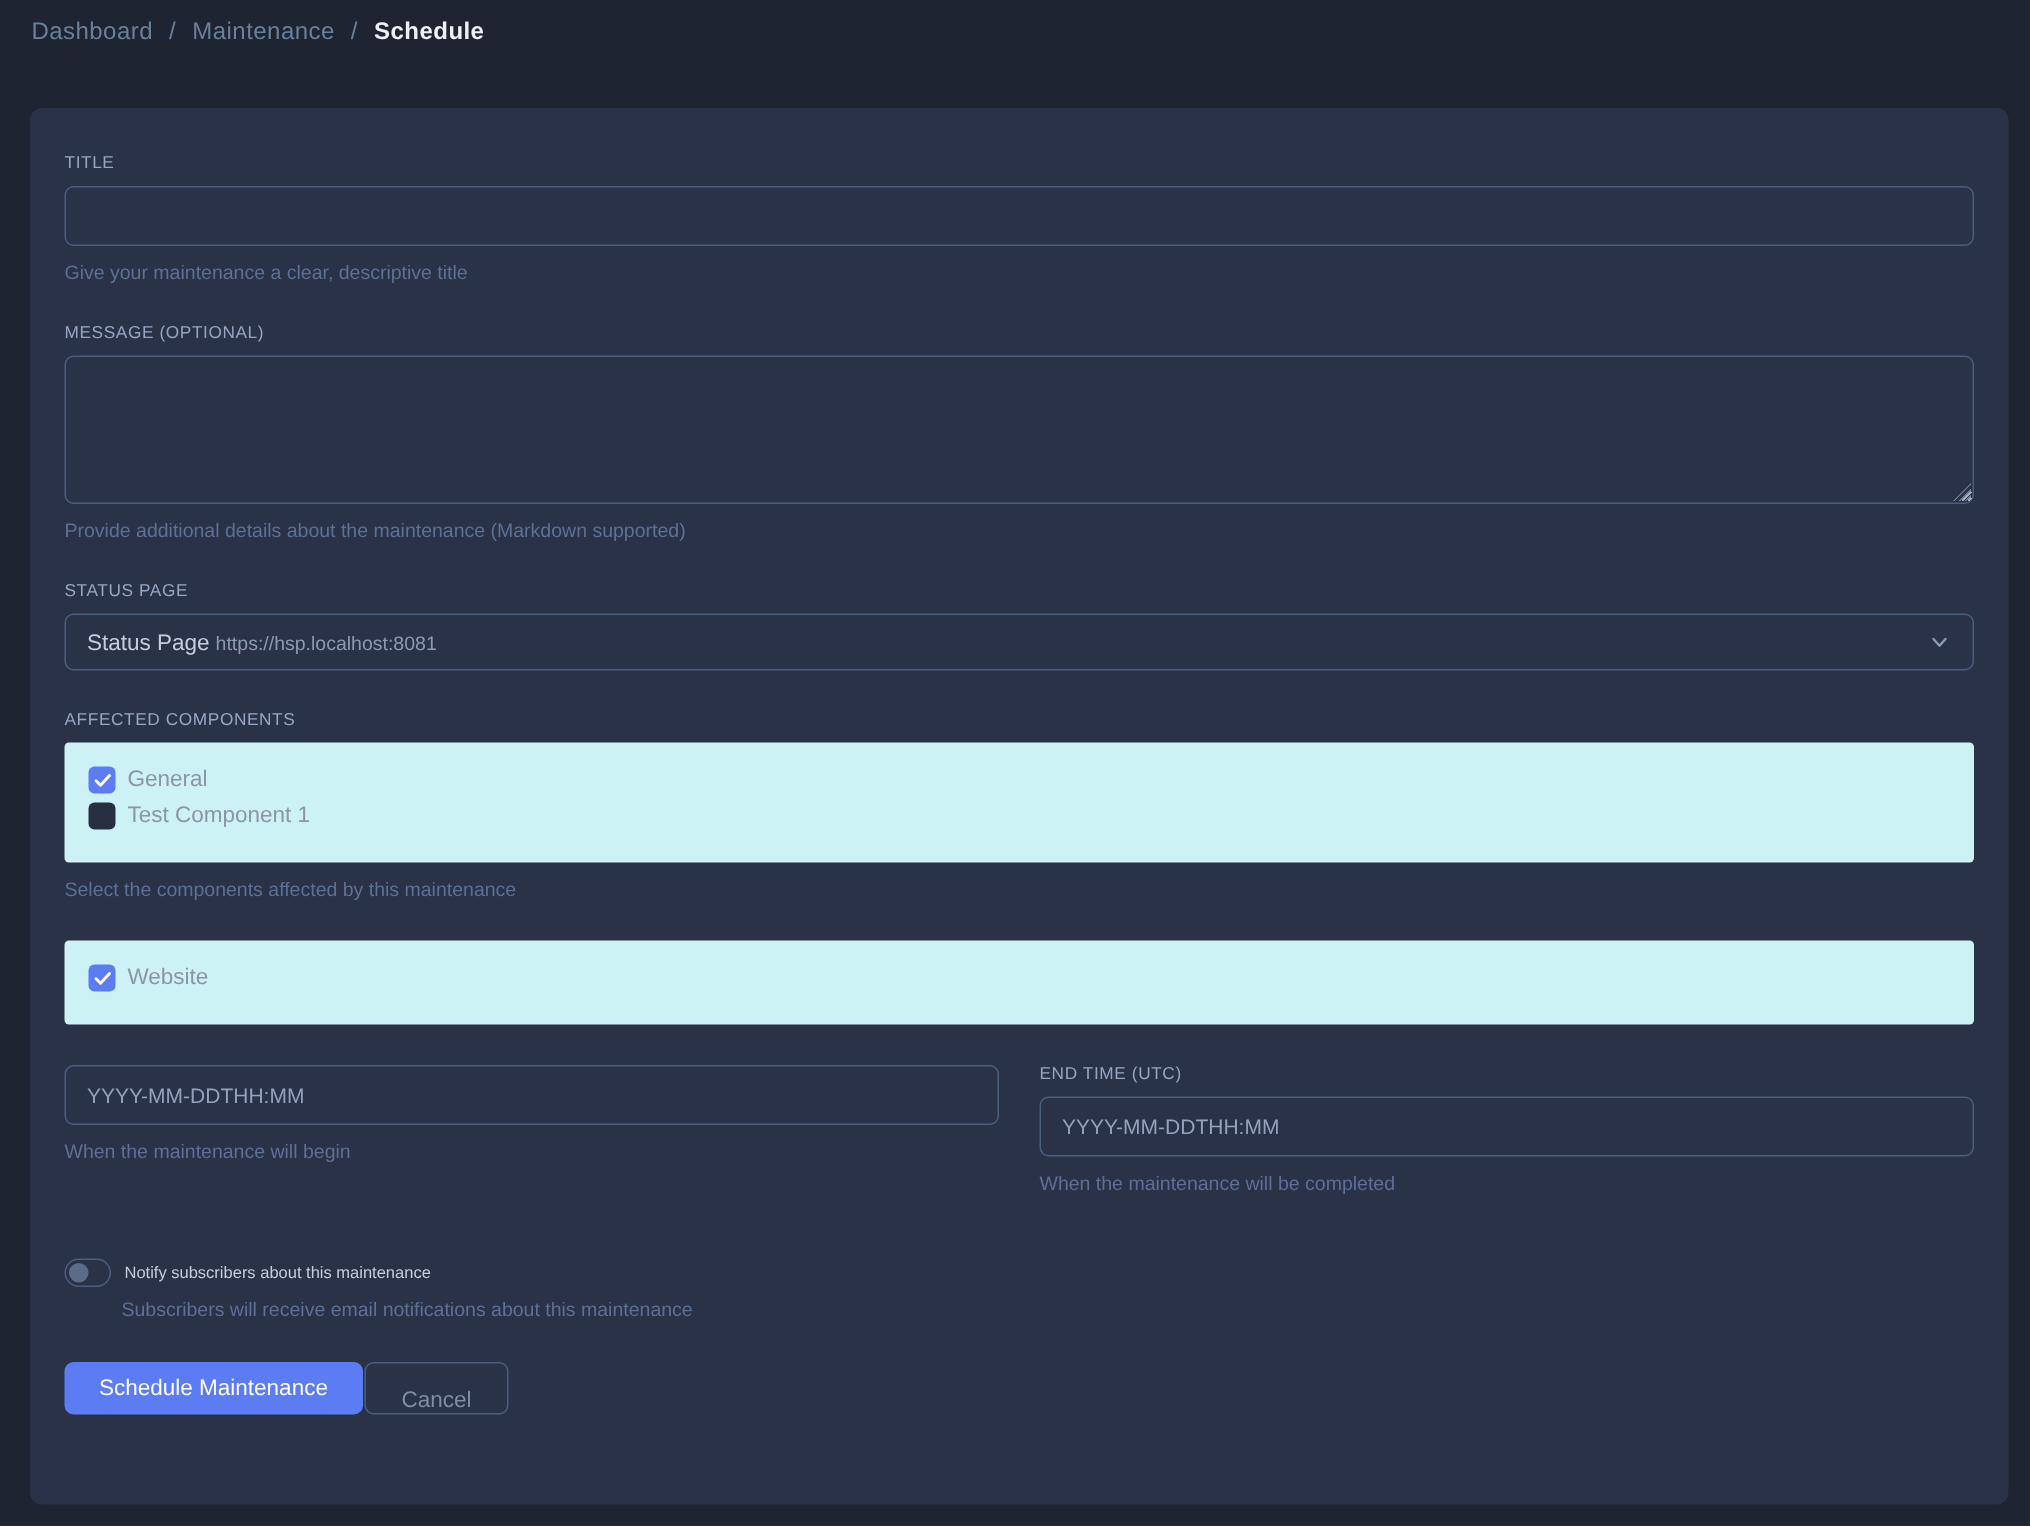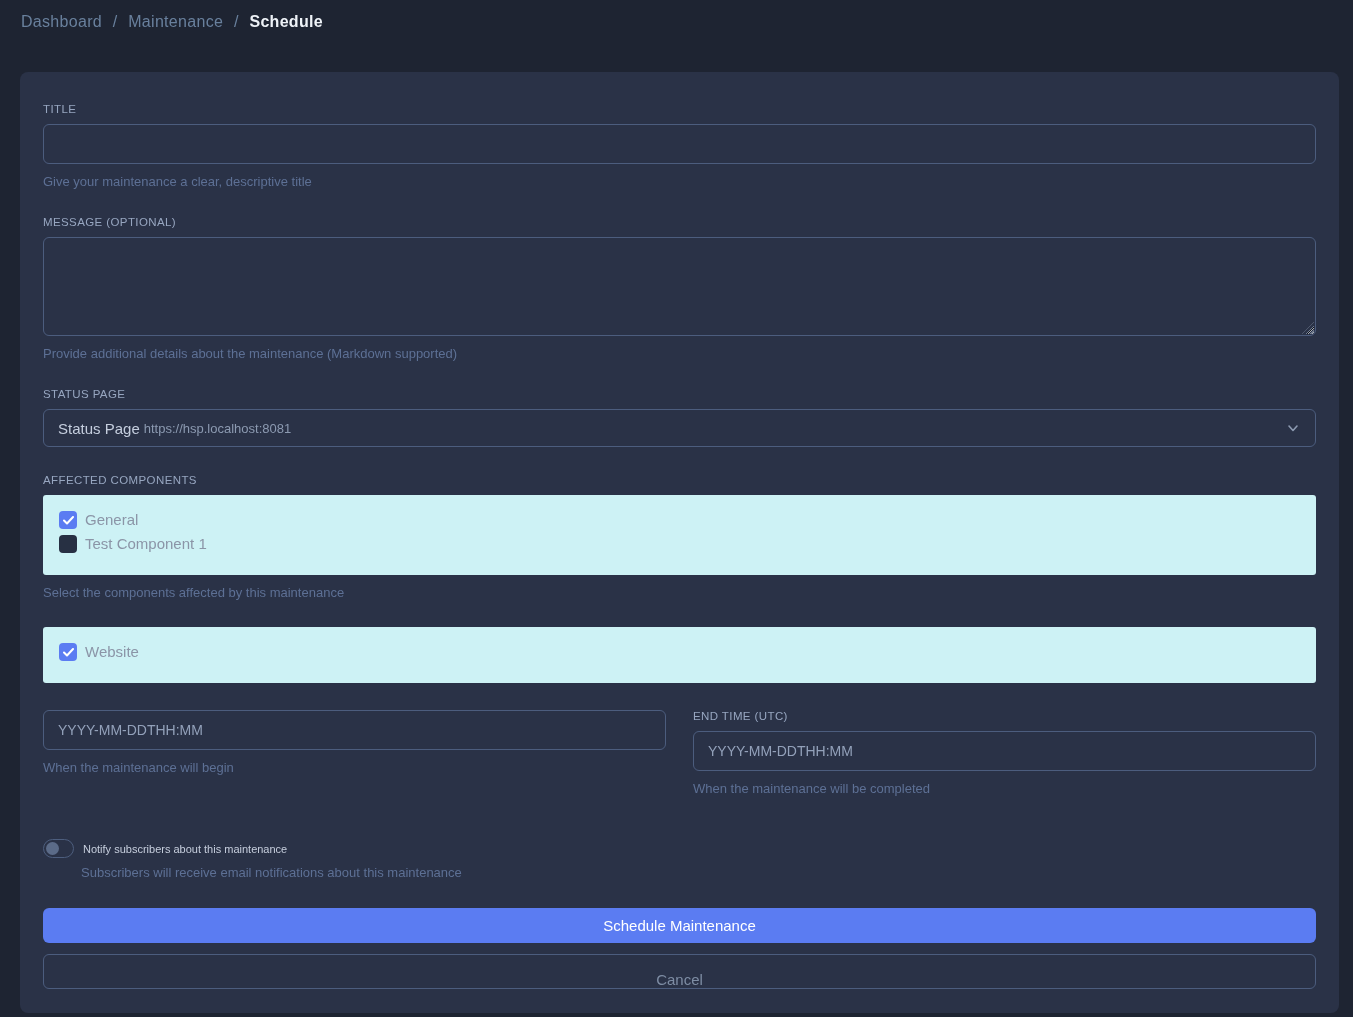--- a/index.html
+++ b/index.html
@@ -143,21 +143,21 @@
   .toggle-knob {
     position: absolute;
     left: 2px; top: 1.5px;
     width: 13px; height: 13px;
     border-radius: 50%;
     background: #5b6b88;
   }
   .notify-label { font-size: 11px; color: #c6cedd; margin-left: 9px; }
   .notify-helper { margin-left: 38px; margin-top: 7px; font-size: 13px; color: var(--helper); }
 
-  .actions { margin-top: 28px; display: flex; gap: 11px; flex-direction: column; }
+  .actions { margin-top: 28px; display: flex; gap: 1px; }
   .btn {
     height: 35px;
     border-radius: 6px;
     font-family: "Liberation Sans", sans-serif;
     font-size: 15px;
     cursor: pointer;
   }
   .btn-primary {
     background: var(--accent);
     color: #ffffff;

